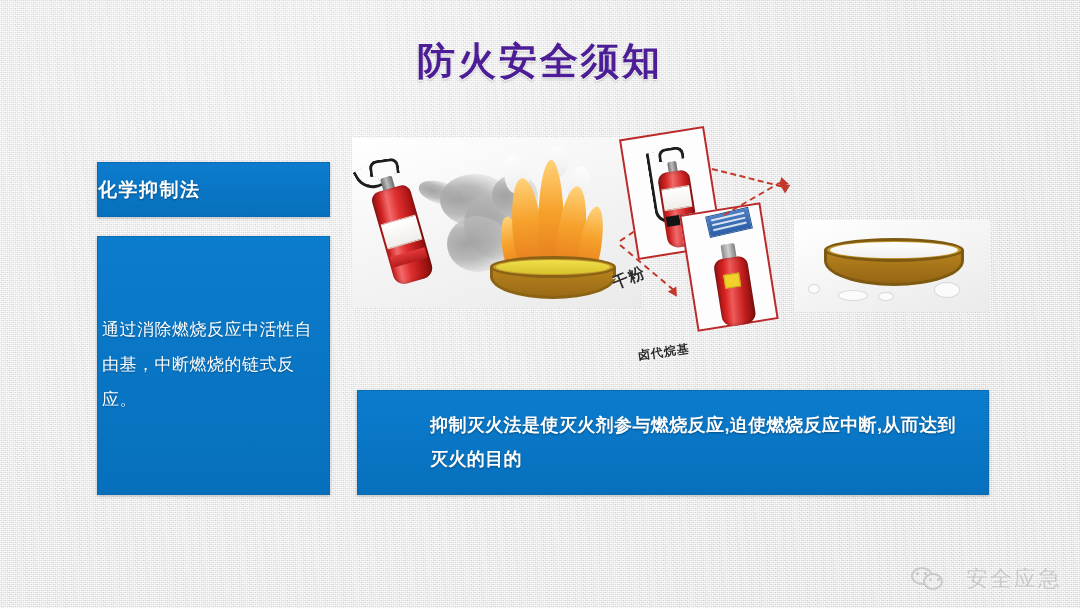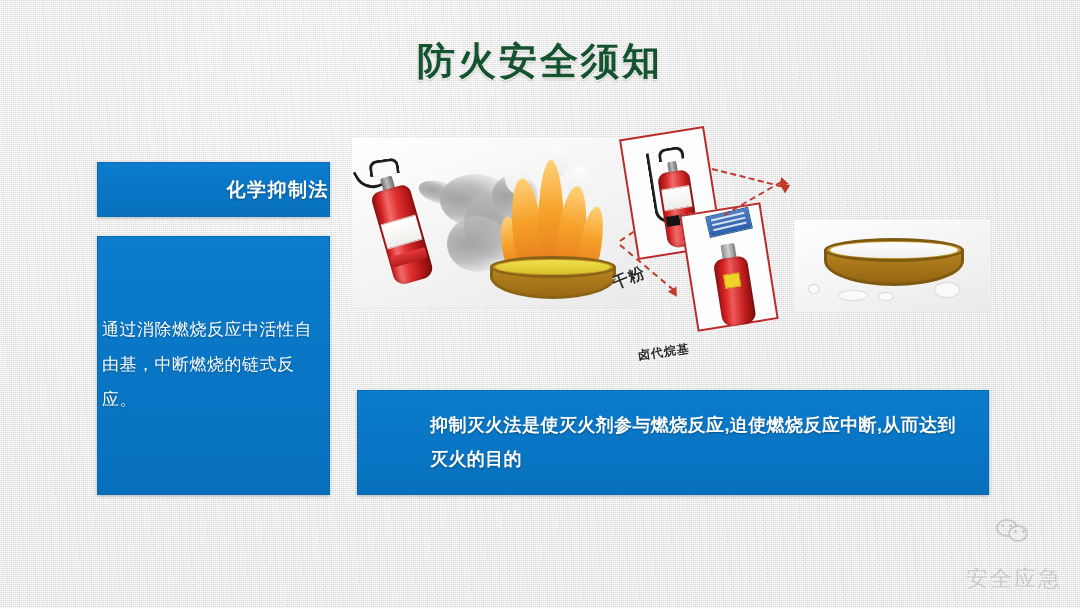--- a/index.html
+++ b/index.html
@@ -23,38 +23,38 @@
   }
 
   
   #page-title{
     position:absolute;
     top:36px; left:0; width:1080px;
     text-align:center;
     font-size:38px;
     font-weight:bold;
     letter-spacing:3px;
-    color:#14532d;
+    color:#4c1d95;
     text-shadow:0 1px 0 #fff, 0 2px 3px rgba(0,0,0,.2);
     z-index:5;
   }
 
   
   .blue-box{
     position:absolute;
     background:#0a76c6;
     background-image:linear-gradient(180deg,#0c7ccd 0%,#0670bd 100%);
     border:1px solid #0a6bb2;
     box-shadow:0 1px 3px rgba(0,0,0,.25);
     color:#ffffff;
     z-index:6;
   }
   #heading-box{
     left:97px; top:162px; width:233px; height:55px;
-    display:flex; align-items:center; justify-content:flex-end;
+    display:flex; align-items:center; justify-content:flex-start;
   }
   #heading-box .txt{
     font-size:19px; font-weight:bold; letter-spacing:1.5px;
     text-shadow:0 1px 2px rgba(0,0,0,.35);
   }
   #desc-box{
     left:97px; top:236px; width:233px; height:259px;
     display:flex; align-items:center; justify-content:flex-end;
     padding:0 4px;
   }
@@ -257,21 +257,21 @@
     text-shadow:0 1px 0 rgba(255,255,255,.9);
     z-index:9;
   }
   #label-dry{ left:612px; top:268px; transform:rotate(-22deg); font-size:16px; }
   #label-halon{ left:638px; top:344px; transform:rotate(-8deg); font-size:12px; }
 
   
   #watermark{
     position:absolute; right:18px; bottom:14px;
     display:flex; align-items:center; gap:19px;
-    opacity:.42; z-index:8;flex-direction:column;
+    opacity:.42; z-index:8;
   }
   #watermark .wm-text{
     font-size:22px; color:#9a9a9a; letter-spacing:2px;
     text-shadow:0 1px 0 #fff;
   }
   #wechat-icon{ width:36px; height:28px; position:relative; }
   #wechat-icon .b1,#wechat-icon .b2{
     position:absolute; border-radius:50%;
     border:2px solid #9a9a9a; background:transparent;
   }

